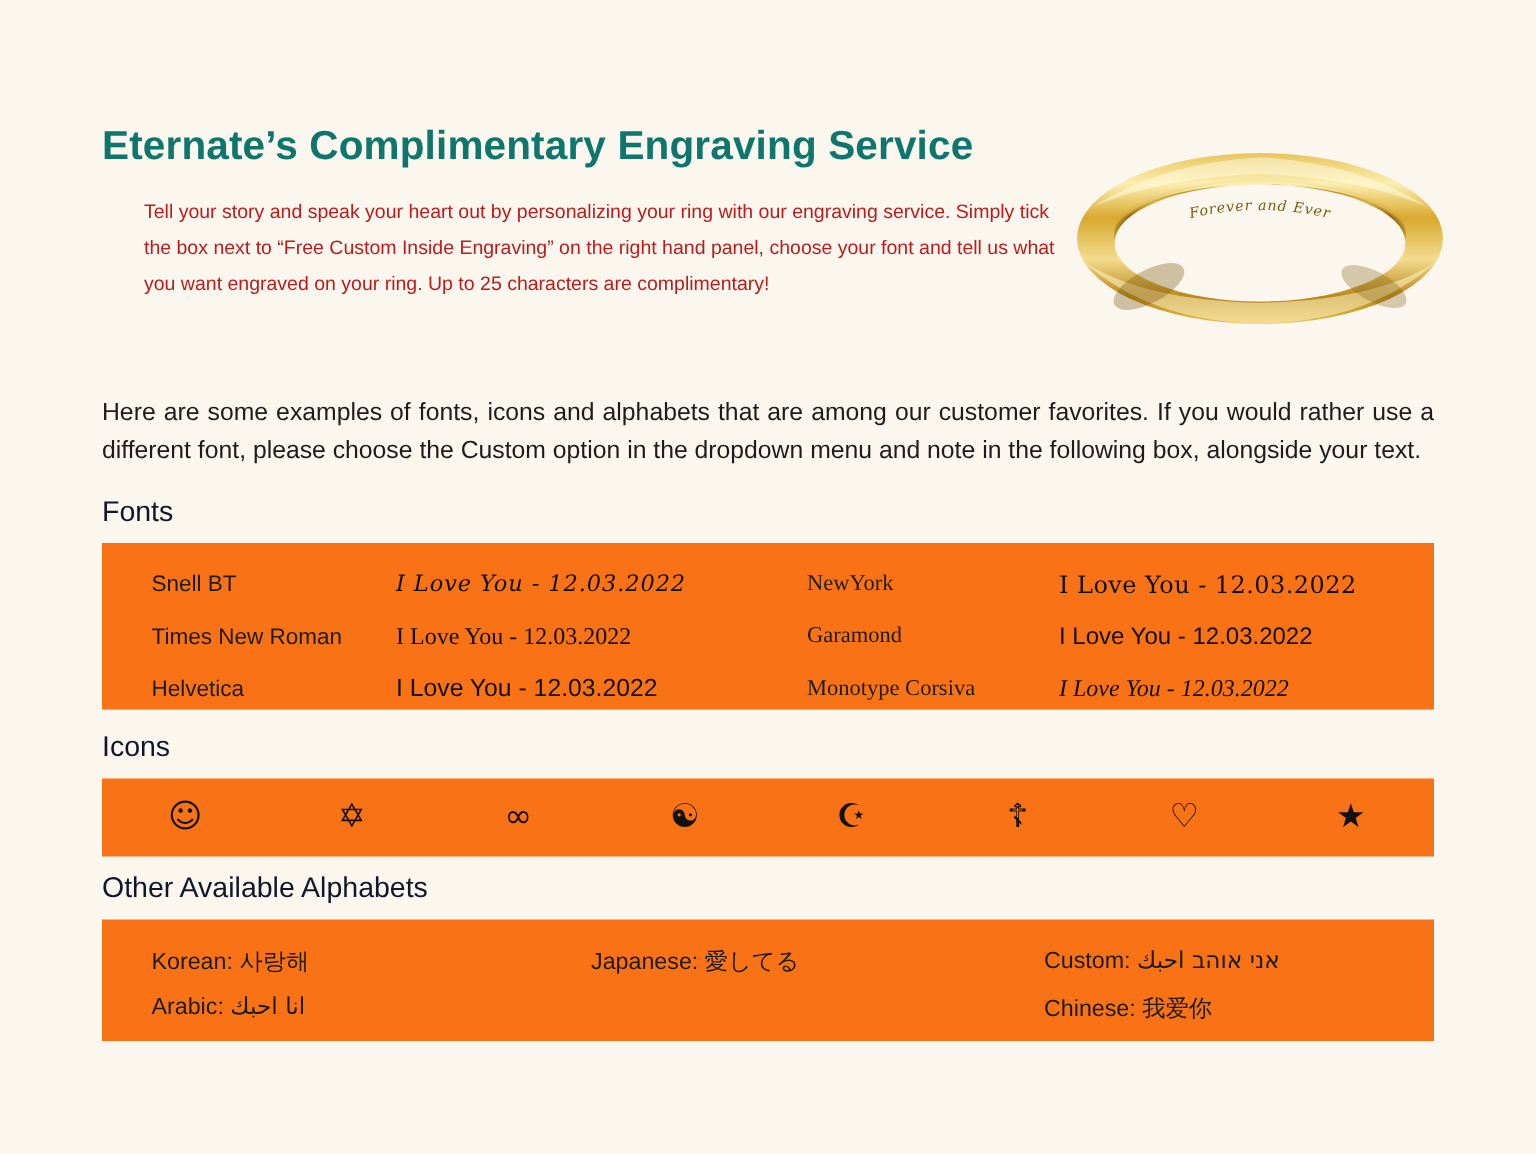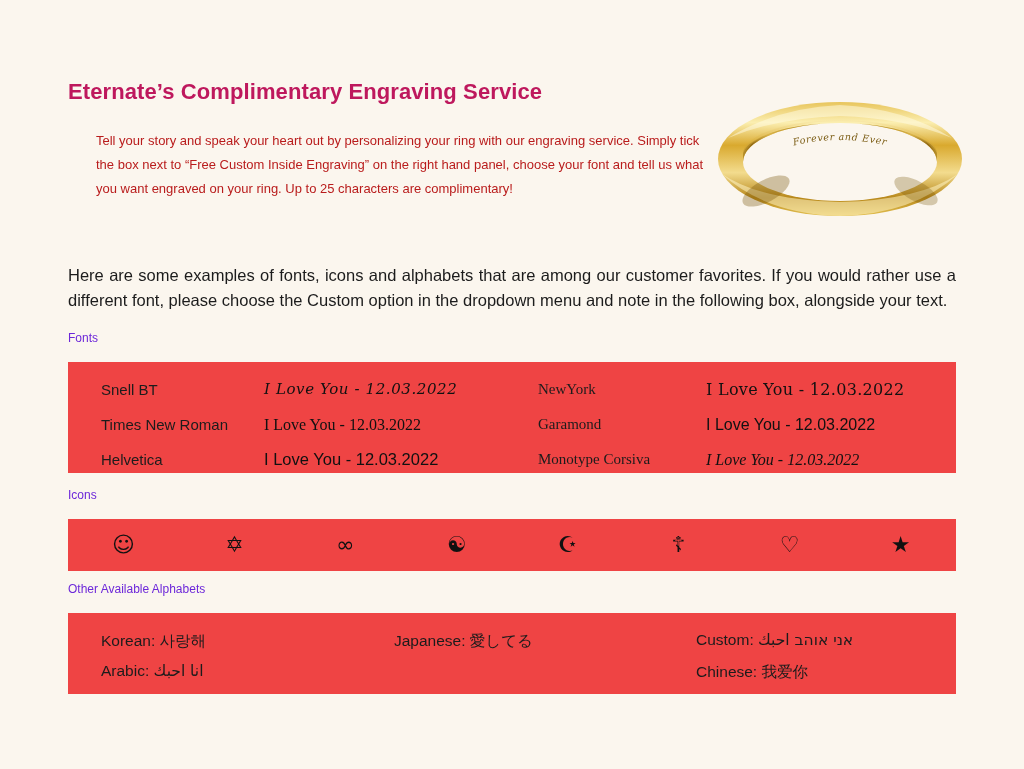--- a/index.html
+++ b/index.html
@@ -18,23 +18,23 @@
   .page {
     position: absolute;
     left: 0; top: 0;
     width: 1024px;
     height: 769px;
   }
   .title {
     position: absolute;
     left: 68px;
     top: 64px;
-    font-size: 22px;
+    font-size: 27px;
     letter-spacing: 0.1px;
-    color: #be185d;
+    color: #0f766e;
   }
   .para1 {
     position: absolute;
     left: 68px;
     top: 116px;
     width: 610px;
     font-size: 13px;
     line-height: 24px;
     color: #b91c1c;
     margin-left: 28px;
@@ -53,31 +53,31 @@
   .ring-wrap {
     position: absolute;
     left: 706px;
     top: 96px;
     width: 268px;
     height: 126px;
   }
   .section-label {
     position: absolute;
     left: 68px;
-    font-size: 12px;
-    color: #6d28d9;
+    font-size: 19px;
+    color: #0f172a;
   }
   .label-fonts { top: 331px; }
   .label-icons { top: 488px; }
   .label-alpha { top: 582px; }
 
   .panel {
     position: absolute;
     left: 68px;
-    background: #ef4444;
+    background: #f97316;
   }
   .panel-fonts {
     top: 362px;
     width: 888px;
     height: 111px;
   }
   .panel-icons {
     top: 519px;
     width: 888px;
     height: 52px;

